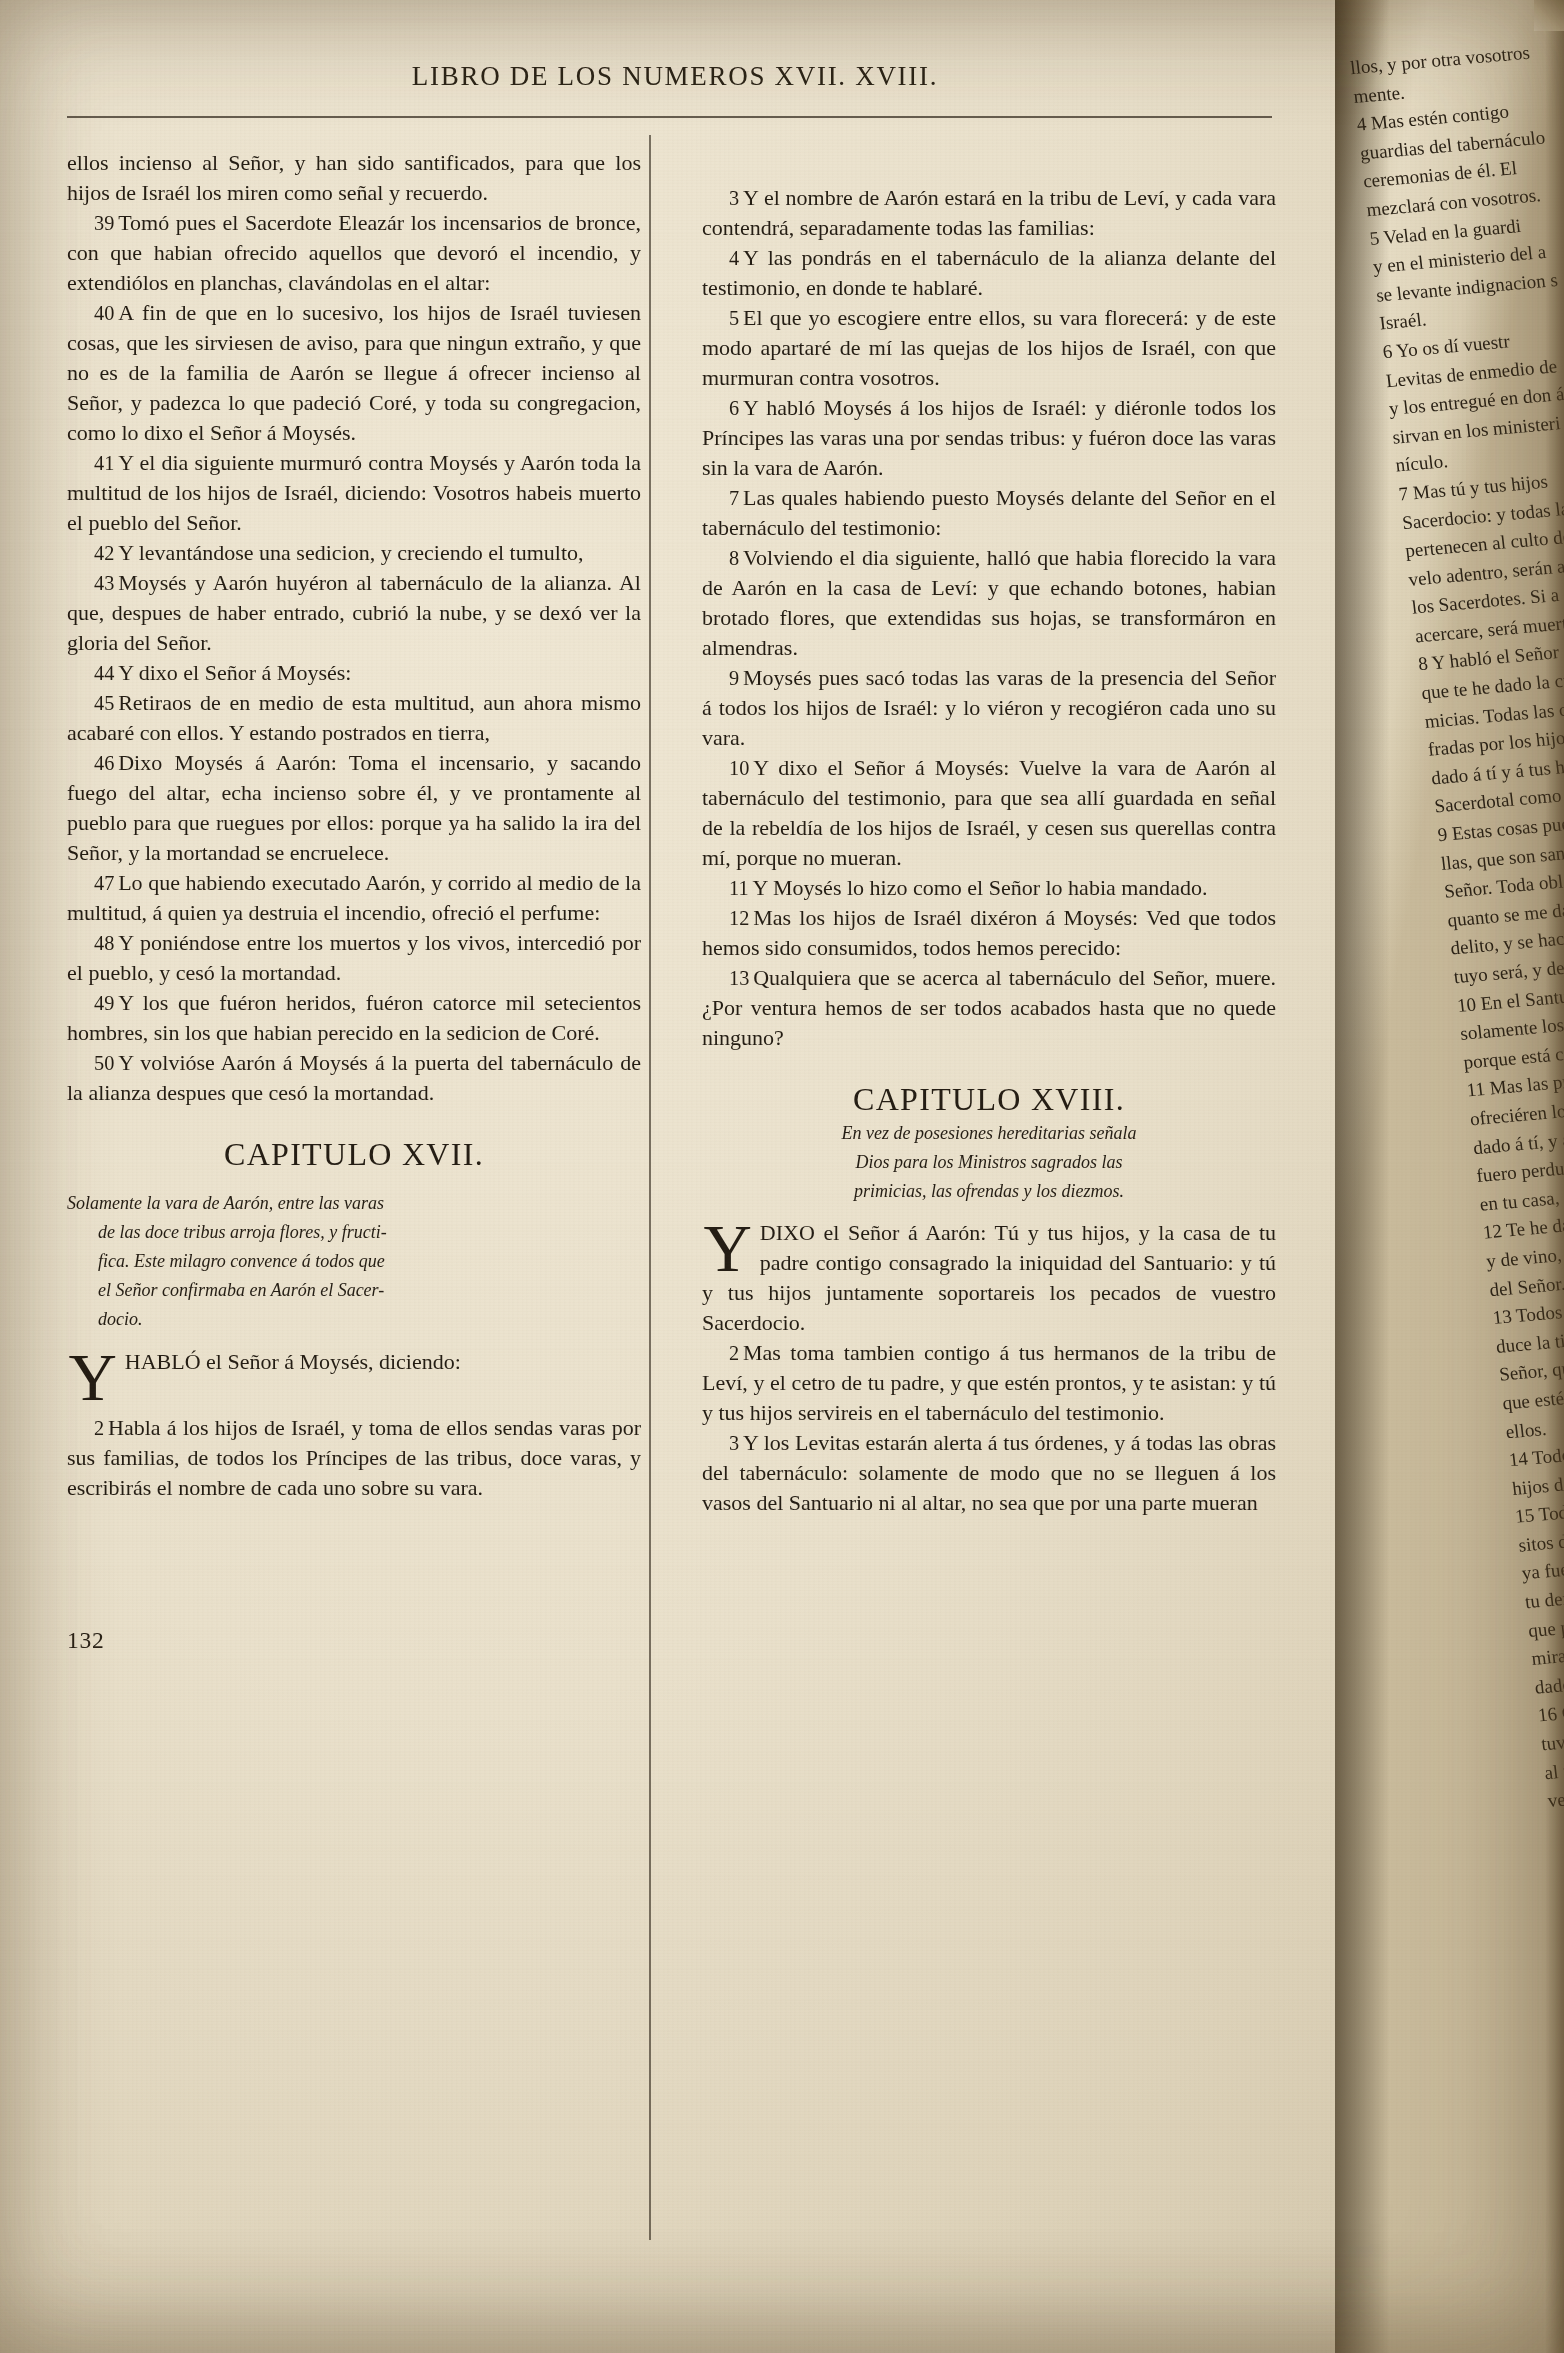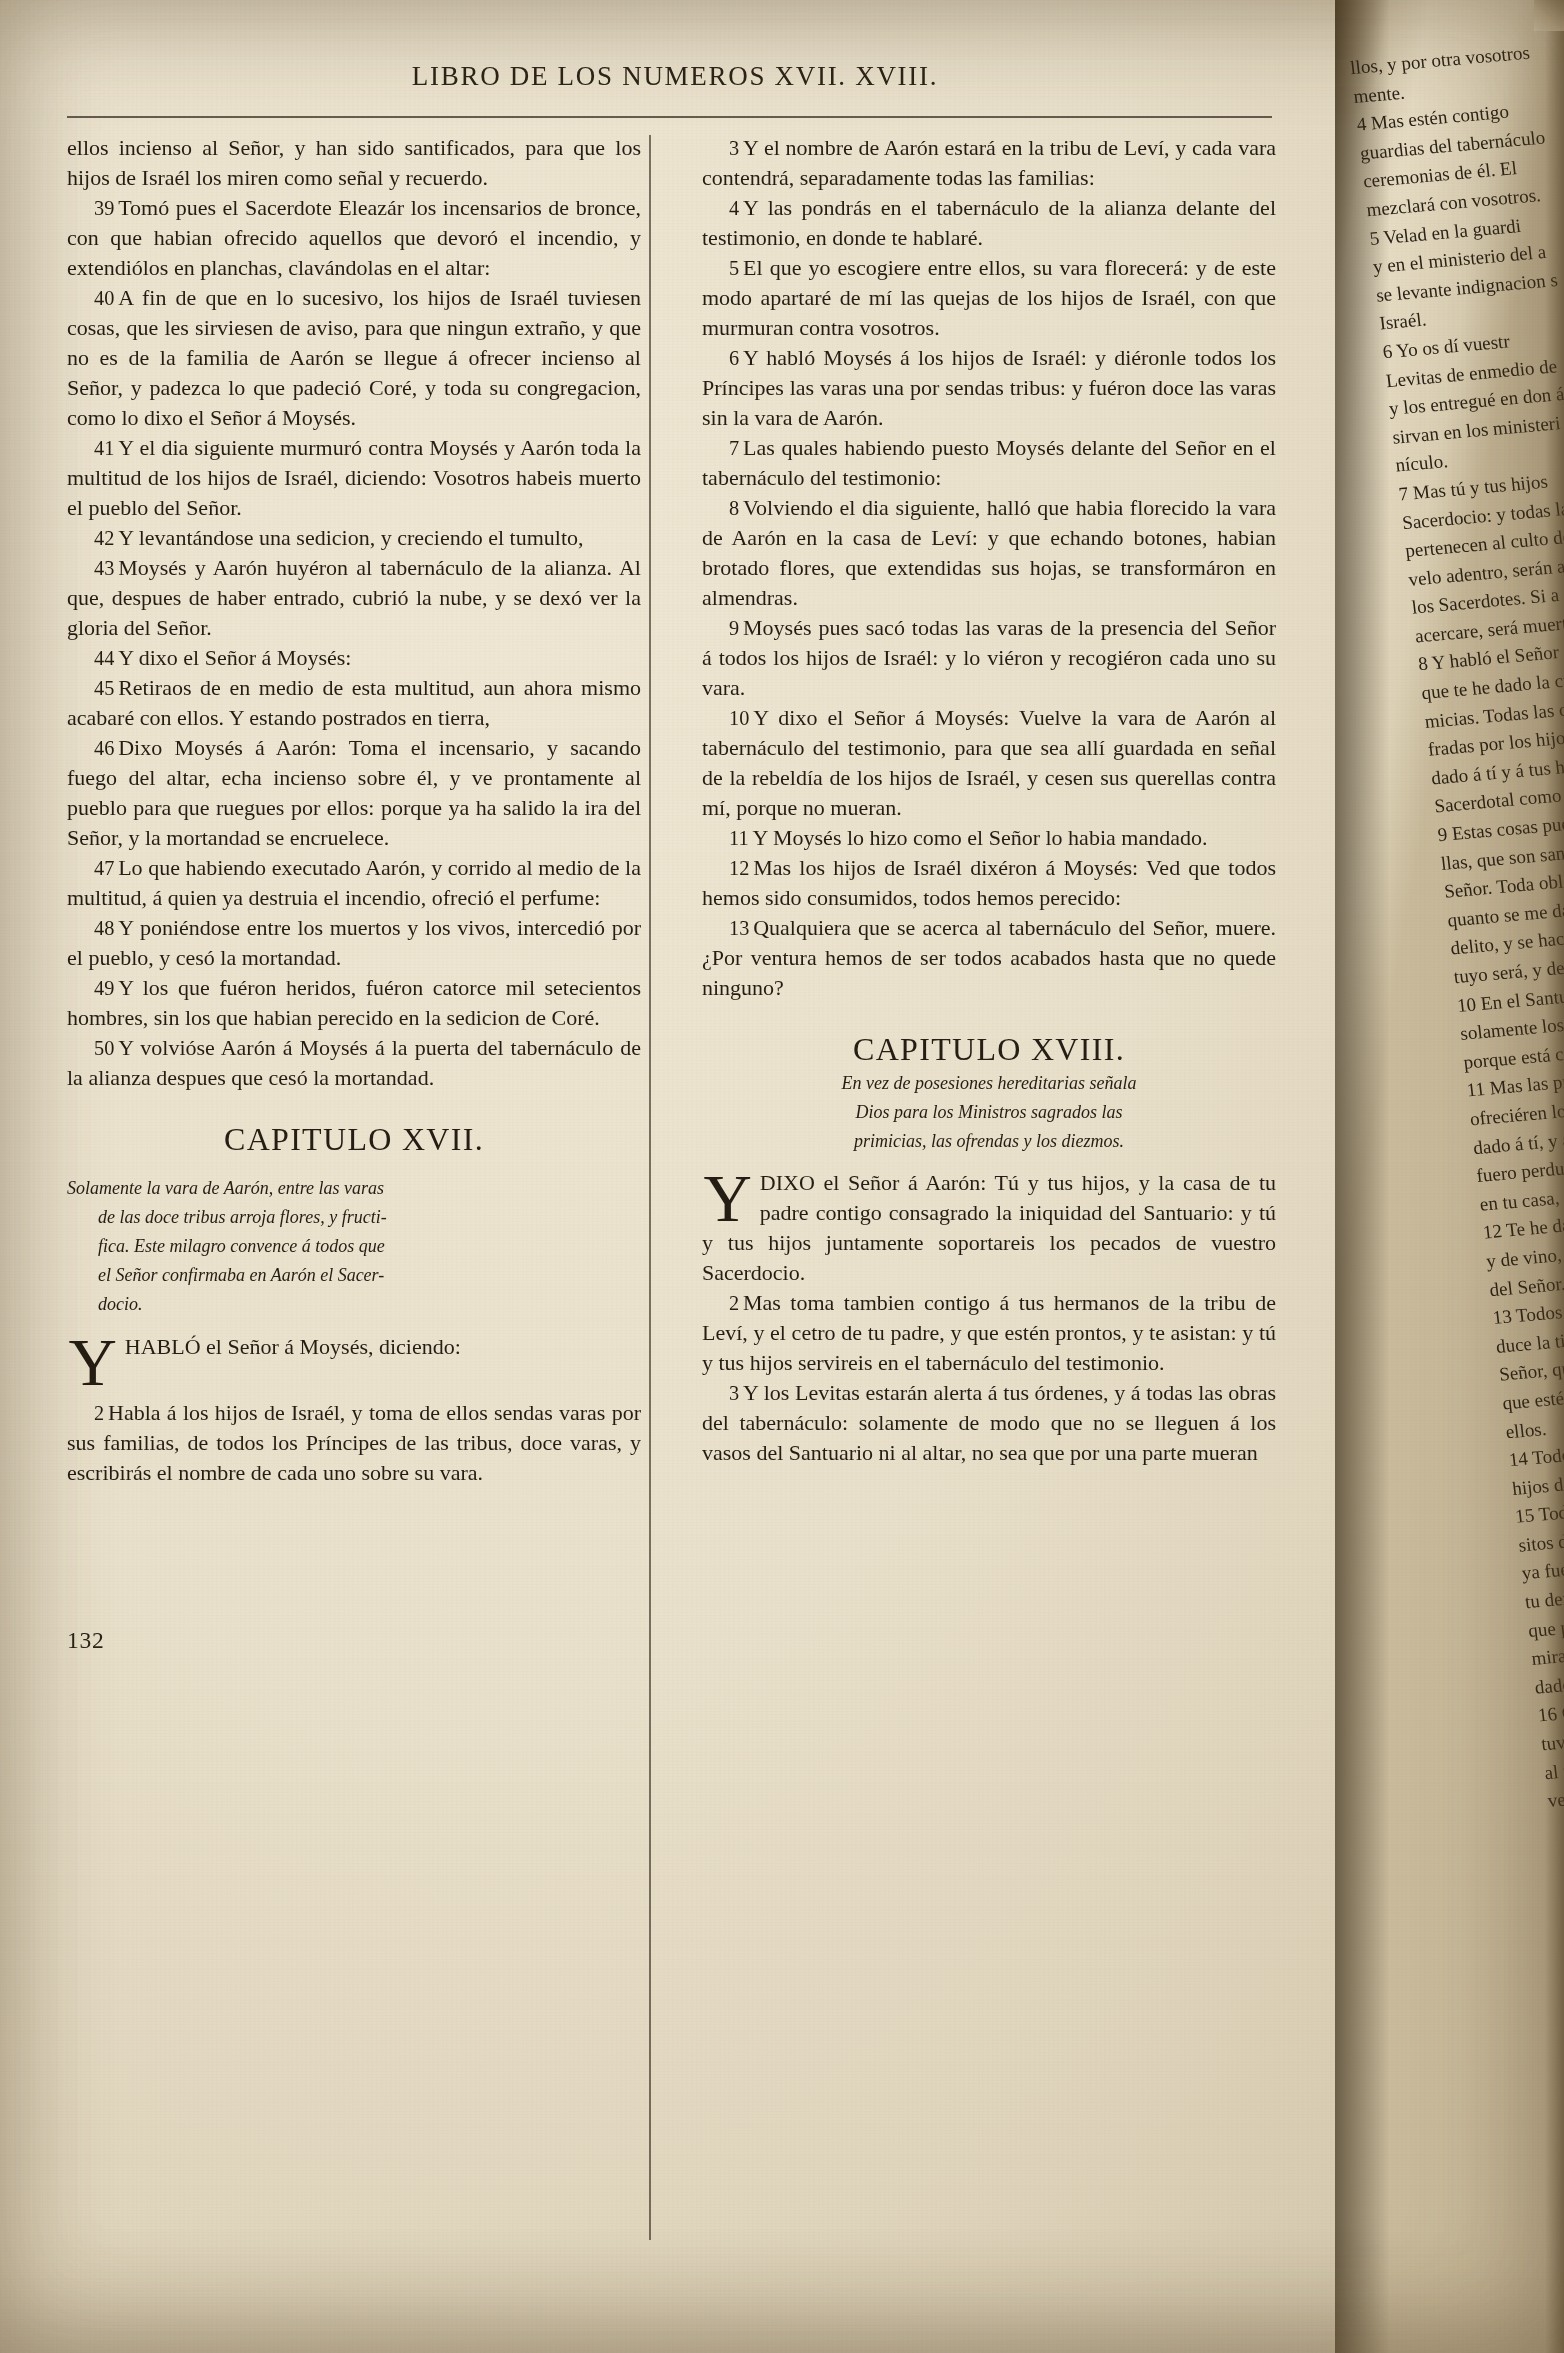--- a/index.html
+++ b/index.html
@@ -63,38 +63,38 @@
     position: absolute;
     top: 116px;
     left: 67px;
     width: 1205px;
     height: 1.6px;
     background: #3a3024;
     opacity: 0.75;
   }
   .columns {
     position: absolute;
-    top: 133px;
+    top: 148px;
     left: 67px;
     width: 1209px;
     height: 2136px;
     display: flex;
     gap: 12px;
   }
   .col {
     width: 579px;
     position: relative;
     color: #241d14;
     font-size: 22px;
     line-height: 30px;
     text-align: justify;
     text-justify: inter-word;
   }
   .col.left { padding-right: 22px; }
-  .col.right { padding-left: 27px; }
+  .col.right { padding-left: 27px; margin-top: 35px; }
   .col-divider {
     position: absolute;
     top: 135px;
     left: 649px;
     width: 1.6px;
     height: 2105px;
     background: #3b3125;
     opacity: 0.65;
   }
   p.v {

